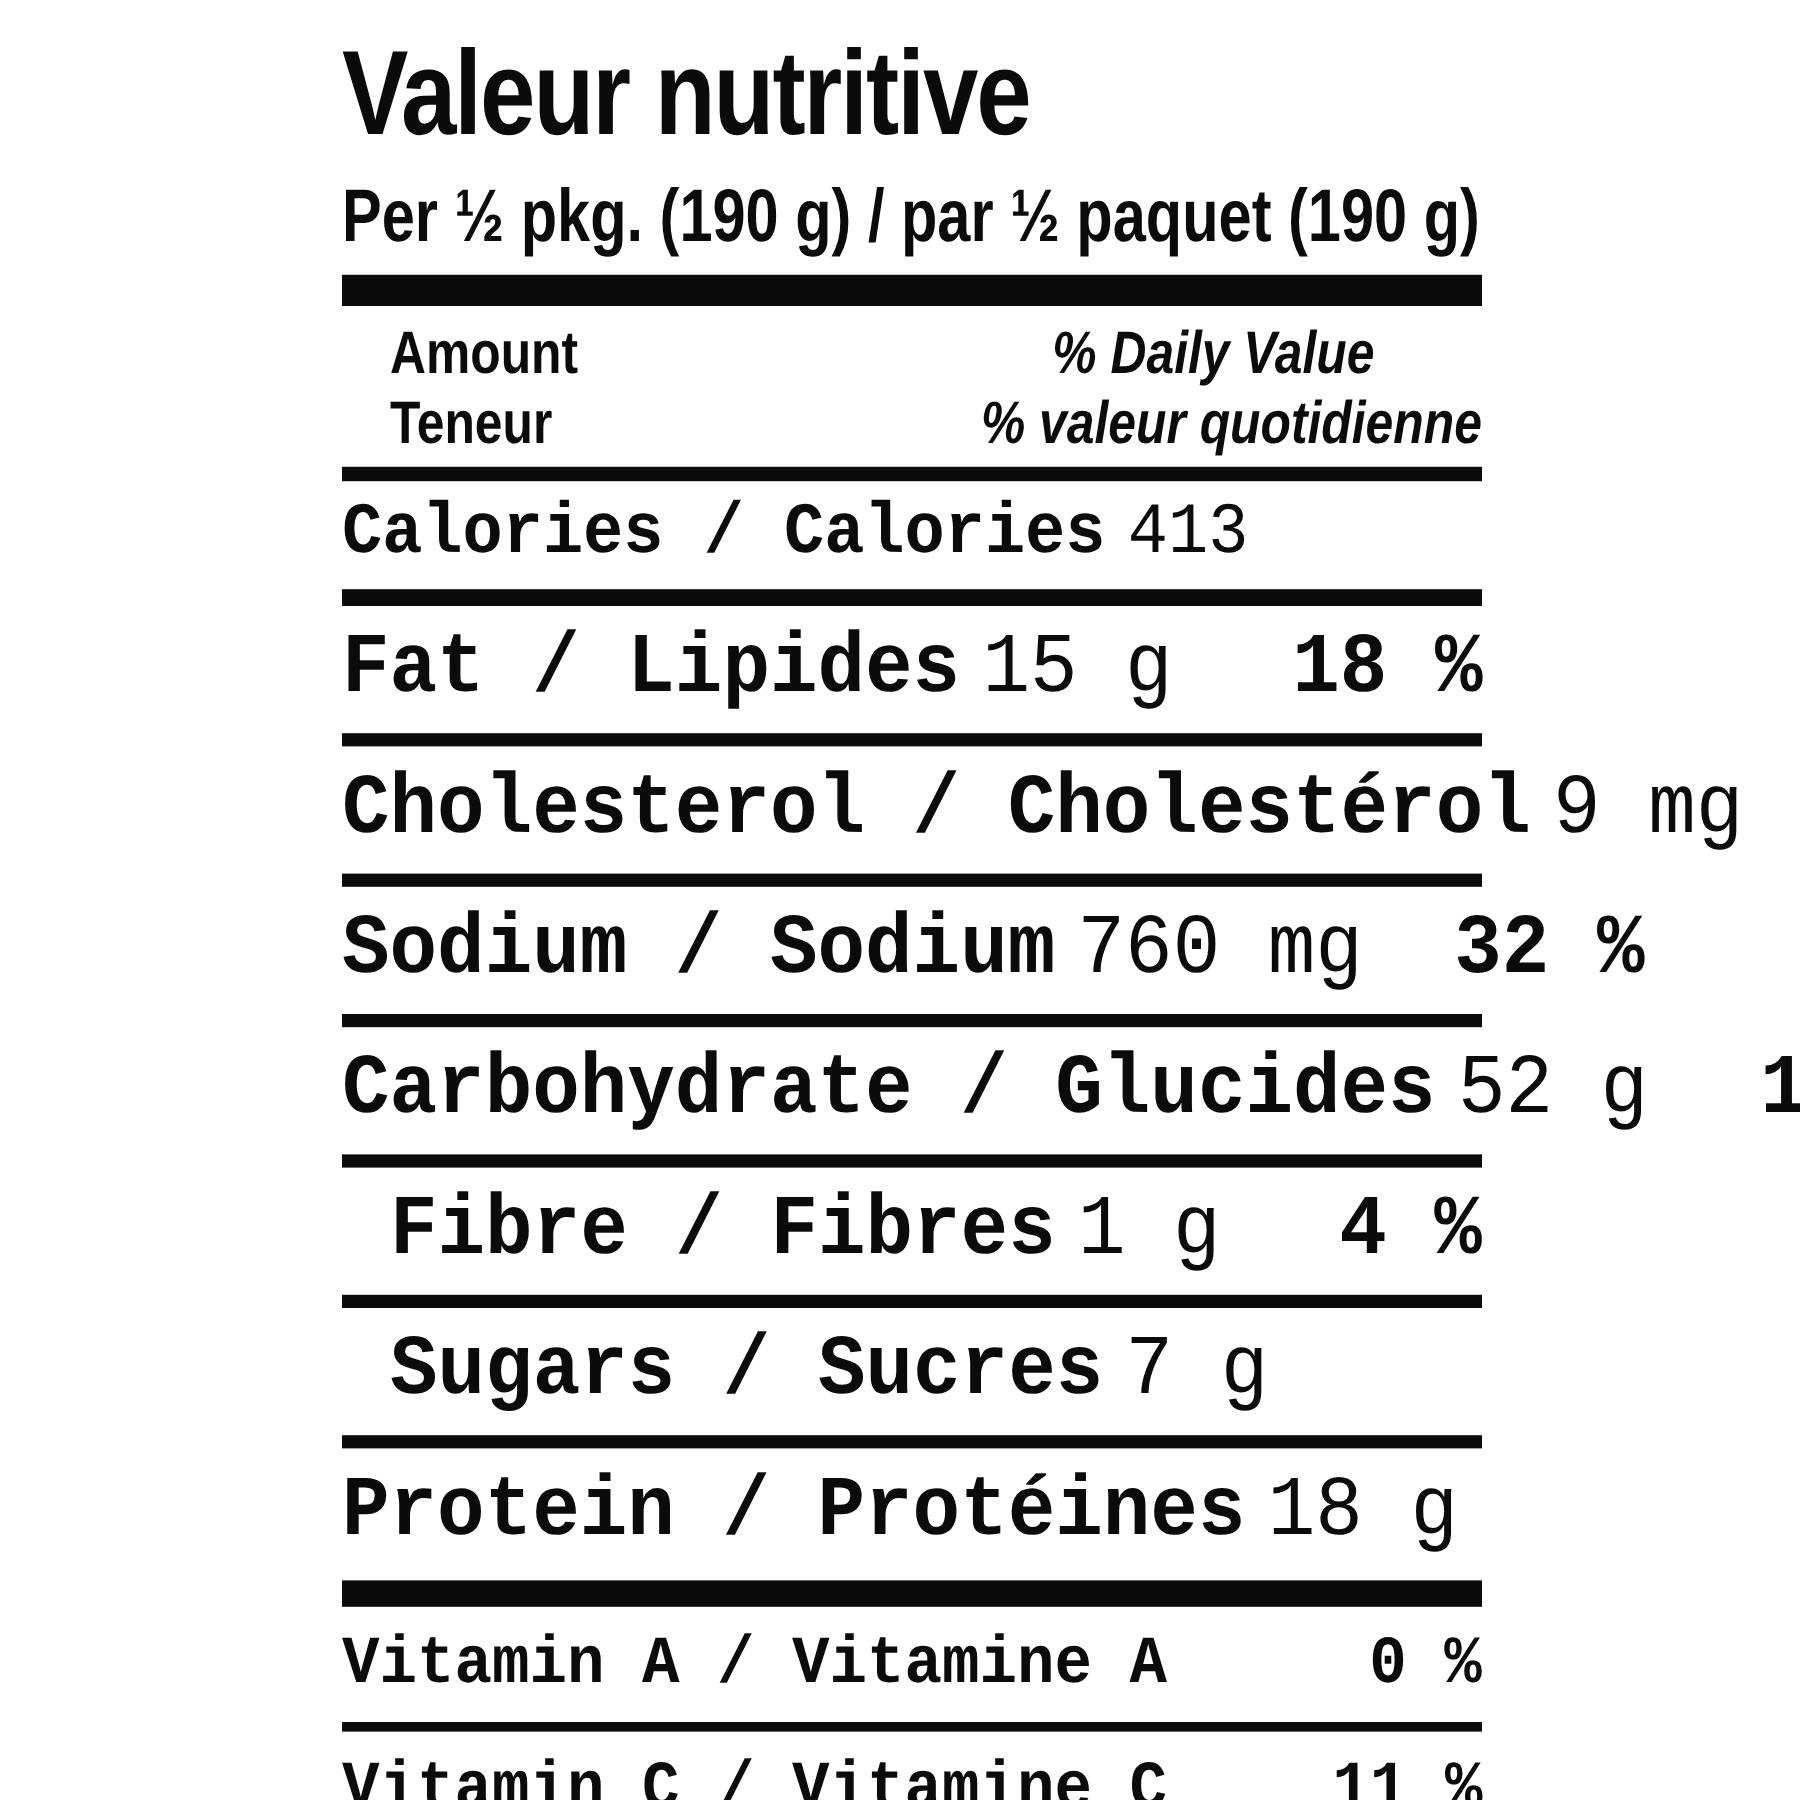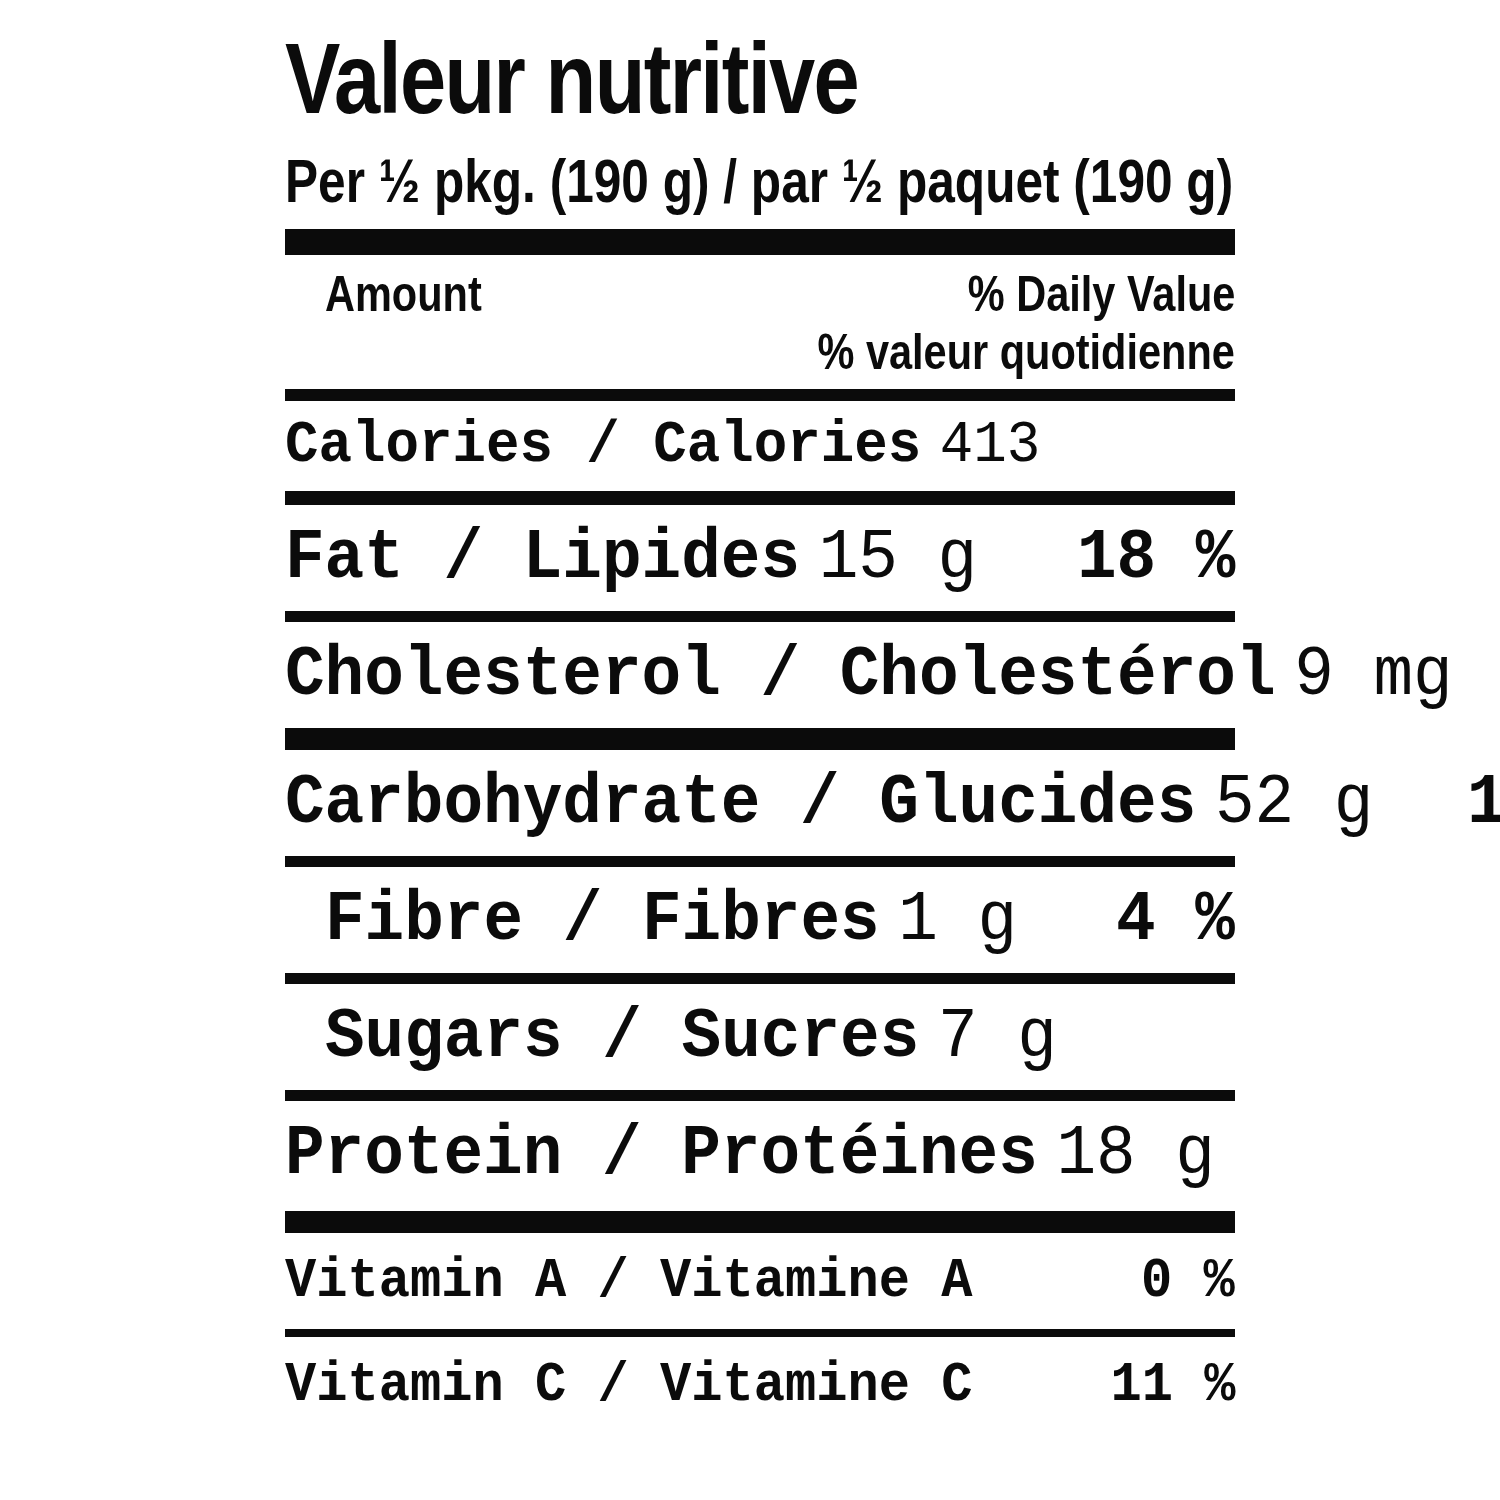--- a/index.html
+++ b/index.html
@@ -18,21 +18,21 @@
   .bar{background:#0b0b0b;width:100%;}
   .bar-top{height:26px;margin-top:16px;}
   .bar-mid{height:22px;margin-top:4px;}
   .rule{background:#0b0b0b;width:100%;height:11px;}
   .rule-hdr{height:12px;}
   .rule-cal{height:14px;}
   .rule-micro{height:8px;}
   .hdr{display:flex;justify-content:space-between;align-items:flex-start;
        font-size:50px;font-weight:700;line-height:58px;padding:10px 0 8px 0;margin-left:40px;}
   .hdr .cx{transform:scaleX(0.83);}
-  .hdr-right{text-align:right;}
+  .hdr-right{text-align:center;font-style:italic;}
   .row{display:flex;justify-content:space-between;align-items:baseline;padding:13px 0;font-family:Liberation Mono, monospace;}
   .row .cx{transform:scaleX(0.93);}
   .row-cal{font-size:60px;padding:10px 0 12px 0;}
   .row-nutrient{font-size:71px;}
   .row-micro{font-size:56px;padding:16px 0;}
   .nm{font-weight:700;}
   .amt{font-weight:400;margin-left:20px;}
   .dvv{font-weight:700;text-align:right;}
   .indent{padding-left:40px;}
 </style>
@@ -48,20 +48,21 @@
 
     <div class="serving">
       <span class="cx">Per ½ pkg. (190 g) / par ½ paquet (190 g)</span>
     </div>
 
     <div class="bar bar-top"></div>
 
     <div class="hdr">
       <div class="hdr-left">
         <div><span class="cx">Amount</span></div>
+        <div><span class="cx">Teneur</span></div>
       </div>
       <div class="hdr-right">
         <div><span class="cx cxr">% Daily Value</span></div>
         <div><span class="cx cxr">% valeur quotidienne</span></div>
       </div>
     </div>
 
     <div class="rule rule-hdr"></div>
 
     <div class="row row-cal">
@@ -76,20 +77,24 @@
       <span class="dvv"><span class="cx cxr">18 %</span></span>
     </div>
     <div class="rule"></div>
 
     <div class="row row-nutrient">
       <span><span class="cx"><span class="nm">Cholesterol / Cholestérol</span><span class="amt">9 mg</span></span></span>
       <span class="dvv"><span class="cx cxr"></span></span>
     </div>
     <div class="rule"></div>
 
+    <div class="row row-nutrient">
+      <span><span class="cx"><span class="nm">Sodium / Sodium</span><span class="amt">760 mg</span></span></span>
+      <span class="dvv"><span class="cx cxr">32 %</span></span>
+    </div>
     <div class="rule"></div>
 
     <div class="row row-nutrient">
       <span><span class="cx"><span class="nm">Carbohydrate / Glucides</span><span class="amt">52 g</span></span></span>
       <span class="dvv"><span class="cx cxr">14 %</span></span>
     </div>
     <div class="rule"></div>
 
     <div class="row row-nutrient indent">
       <span><span class="cx"><span class="nm">Fibre / Fibres</span><span class="amt">1 g</span></span></span>

